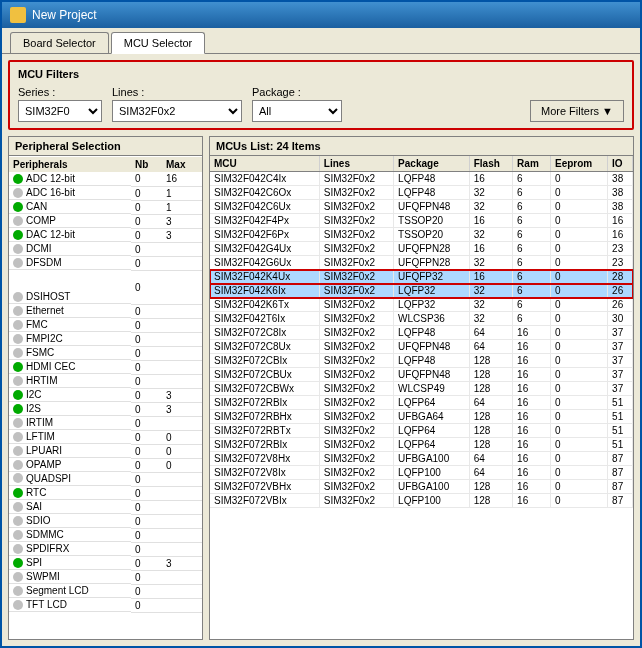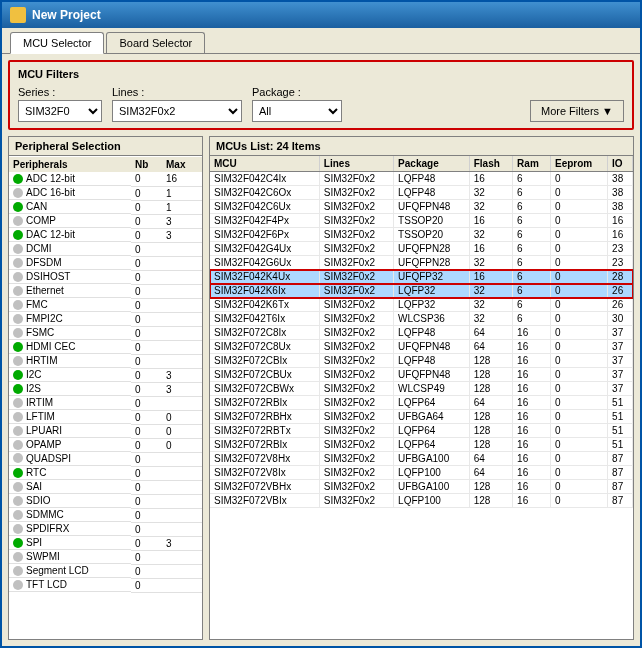--- a/index.html
+++ b/index.html
@@ -2,21 +2,21 @@
 <html><head>
   <meta charset="utf-8">
   <style>
     * { box-sizing: border-box; margin: 0; padding: 0; }
     body { font-family: 'Segoe UI', Tahoma, Arial, sans-serif; font-size: 11px; background: #d4d0c8; width: 642px; height: 648px; overflow: hidden; }
     
     .window { width: 642px; height: 648px; background: #ece9d8; border: 2px solid #0054a6; display: flex; flex-direction: column; }
     
     .title-bar { background: linear-gradient(to bottom, #4090d0 0%, #1a5fa0 100%); color: white; padding: 4px 8px; display: flex; align-items: center; gap: 6px; height: 26px; flex-shrink: 0; }
     .title-bar-icon { width: 16px; height: 16px; background: #f0c040; border-radius: 2px; flex-shrink: 0; }
-    .title-bar-text { font-size: 12px; font-weight: bold; color: white; }
+    .title-bar-text { font-size: 12px; font-weight: normal; color: white; }
     
     .tab-bar { background: #ece9d8; padding: 4px 8px 0; display: flex; gap: 0; border-bottom: 1px solid #808080; flex-shrink: 0; }
     .tab { padding: 4px 12px; border: 1px solid #808080; border-bottom: none; background: #ece9d8; cursor: pointer; font-size: 11px; border-radius: 3px 3px 0 0; margin-right: 2px; }
     .tab.active { background: white; border-bottom: 1px solid white; z-index: 1; margin-bottom: -1px; }
     
     .main-content { flex: 1; display: flex; flex-direction: column; padding: 6px; overflow: hidden; }
     
     .filters-section { border: 2px solid #cc0000; border-radius: 2px; padding: 6px 8px; margin-bottom: 6px; flex-shrink: 0; }
     .filters-label { font-size: 11px; font-weight: bold; margin-bottom: 6px; }
     .filters-row { display: flex; gap: 10px; align-items: center; }
@@ -48,25 +48,25 @@
 <body>
 
 <div class="window">
 
   <div class="title-bar">
     <div class="title-bar-icon"></div>
     <span class="title-bar-text">New Project</span>
   </div>
 
   <div class="tab-bar">
+    <div class="tab">
+      <span>Board Selector</span>
+    </div>
     <div class="tab active">
       <span>MCU Selector</span>
-    </div>
-    <div class="tab">
-      <span>Board Selector</span>
     </div>
   </div>
 
   <div class="main-content">
 
     <div class="filters-section">
       <div class="filters-label">MCU Filters</div>
       <div class="filters-row">
 
         <div class="filter-group">
@@ -158,21 +158,21 @@
   </tr>
                 <tr>
     <td style="display:flex;align-items:center;gap:3px;">
       <span class="dot dot-gray"></span>
       <span>DFSDM</span>
     </td>
     <td>0</td>
     <td></td>
   </tr>
                 <tr>
-    <td style="display:flex;align-items:center;gap:3px;">
+    <td style="display:flex;align-items:center;gap:3px;margin-top:20px;">
       <span class="dot dot-gray"></span>
       <span>DSIHOST</span>
     </td>
     <td>0</td>
     <td></td>
   </tr>
                 <tr>
     <td style="display:flex;align-items:center;gap:3px;">
       <span class="dot dot-gray"></span>
       <span>Ethernet</span>

